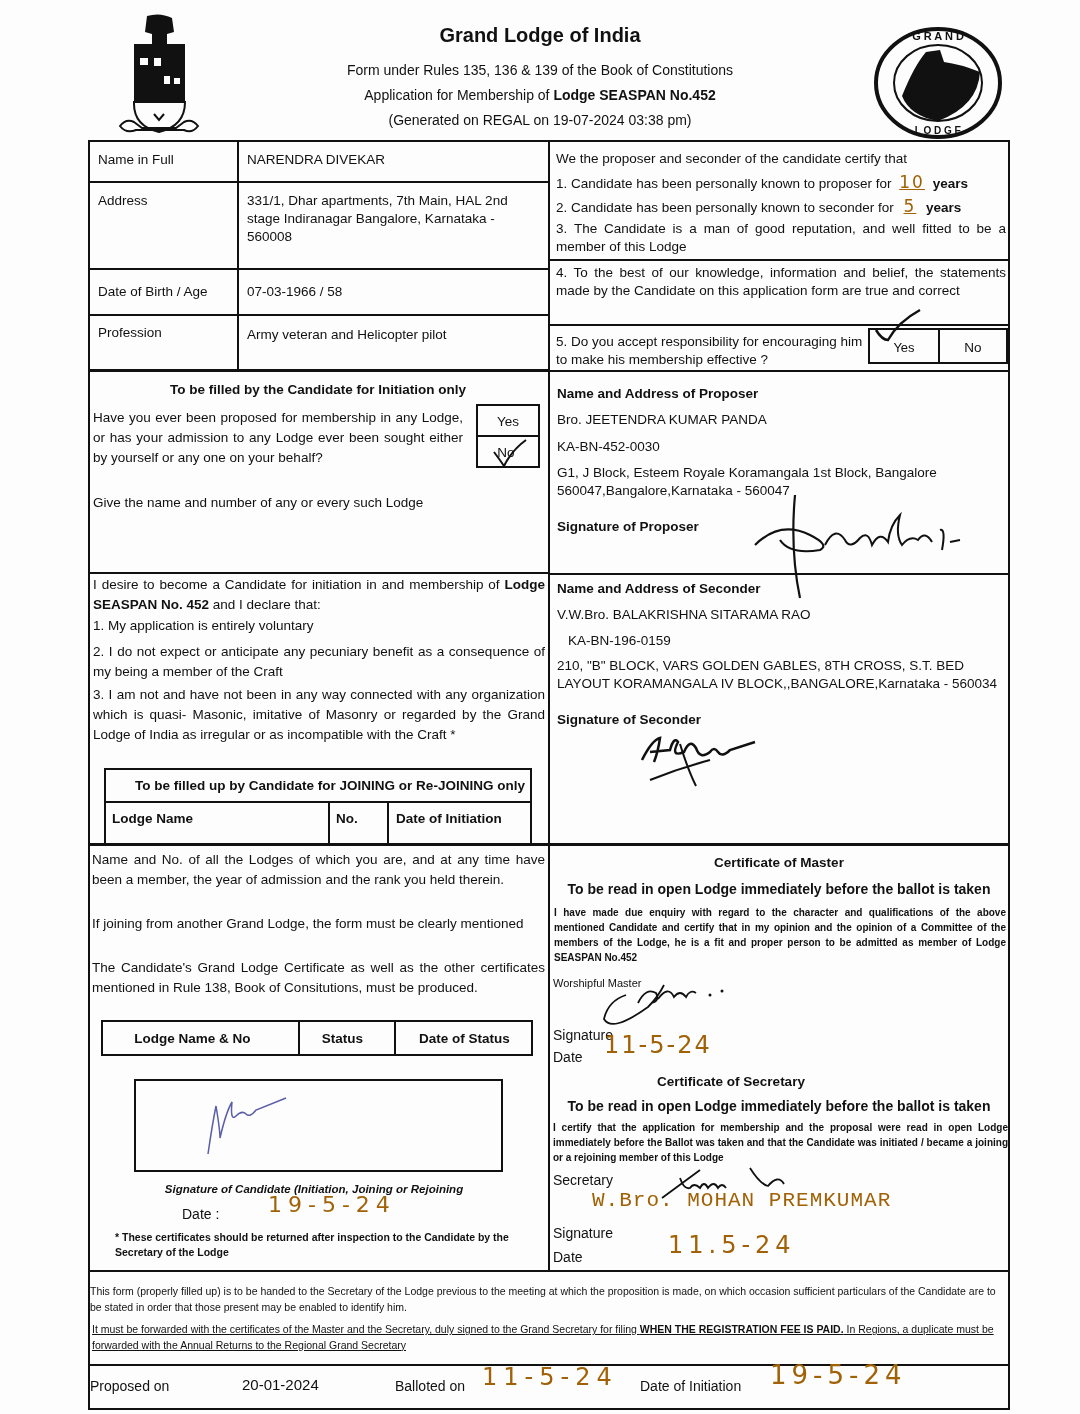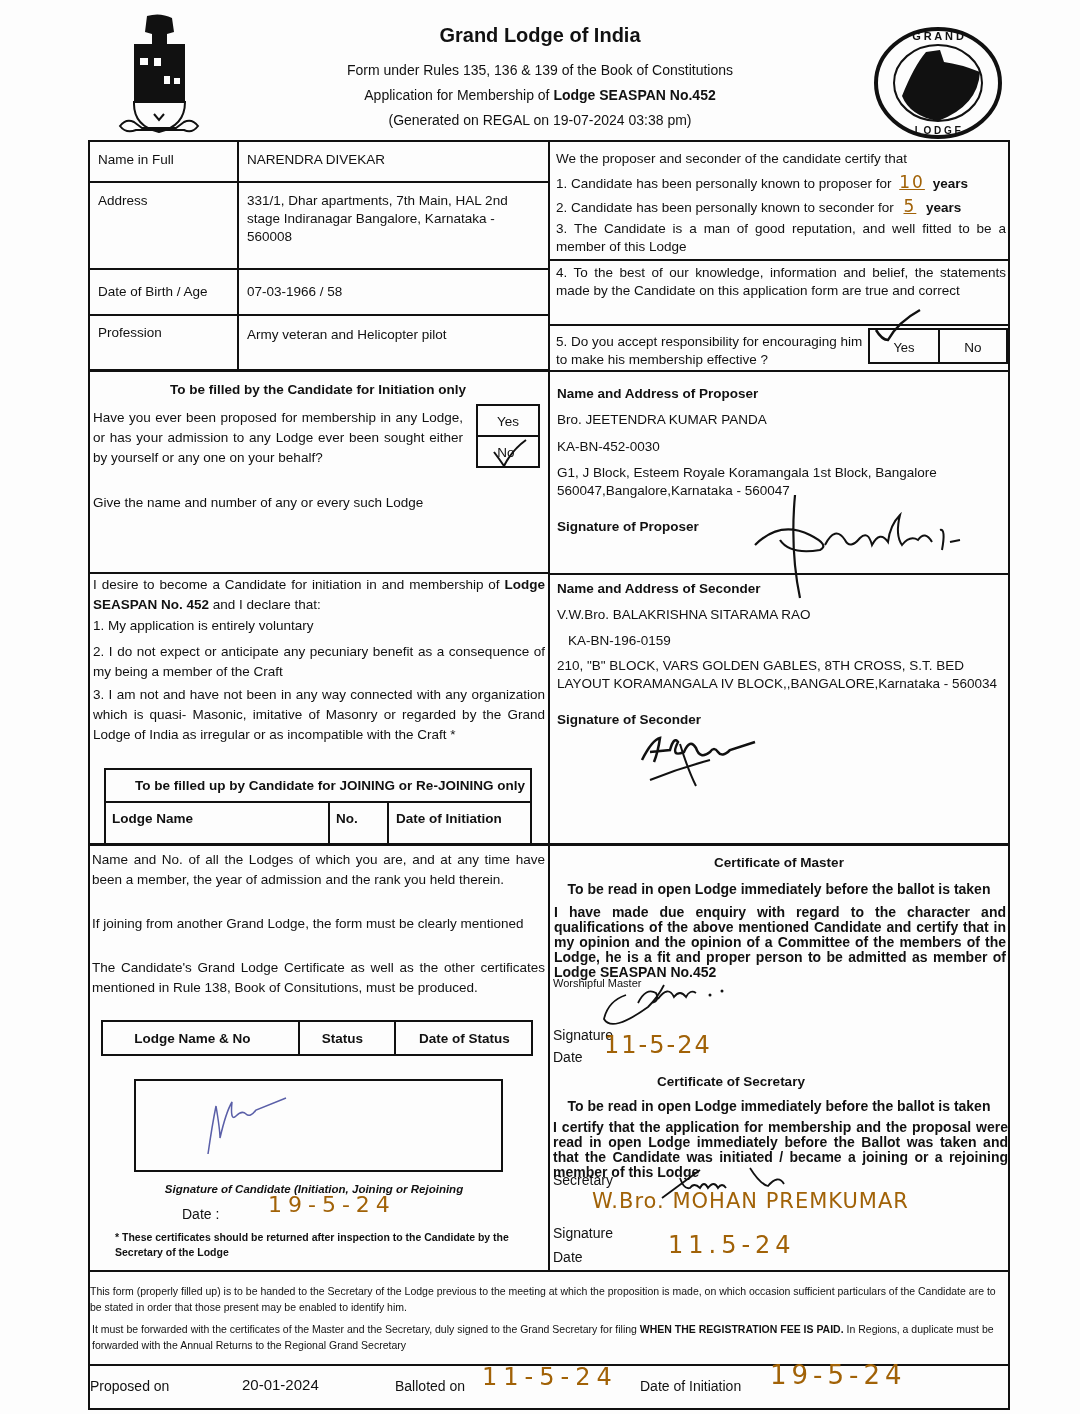--- a/index.html
+++ b/index.html
@@ -16,21 +16,21 @@
   .logo-right { left: 868px; top: 26px; width: 140px; height: 115px; }
   .frame { left: 88px; top: 140px; width: 922px; height: 1270px; border: 2px solid #111; }
   .vline { width: 2px; background: #111; }
   .hline { height: 2px; background: #111; }
   .cell { position: absolute; font-size: 13.5px; line-height: 18px; }
   .just { text-align: justify; }
   .box { position: absolute; border: 2px solid #111; }
   .centered { text-align: center; }
   .hand { font-family: "DejaVu Sans", sans-serif; font-size: 24px; letter-spacing: 2px; color: #a16207; }
   .small { font-size: 10.5px; line-height: 15.5px; }
-  .tiny { font-size: 14px; line-height: 15px; }
+  .tiny { font-size: 10px; line-height: 15px; }
   svg { overflow: visible; }
 </style>
 </head>
 <body>
 
 <div class="abs logo-left">
   <svg width="95" height="122" viewBox="0 0 95 122">
     <path d="M35 2 Q48 -2 60 4 L62 18 L55 20 L55 30 L40 30 L40 20 L33 18 Z" fill="#111"></path>
     <path d="M22 30 L73 30 L73 90 Q73 112 47 118 Q22 112 22 90 Z" fill="#111"></path>
     <path d="M22 88 L73 88 Q73 112 47 118 Q22 112 22 90 Z" fill="#fdfdfd" stroke="#111" stroke-width="2"></path>
@@ -201,28 +201,28 @@
 
 <div class="cell b centered" style="left:548px; top:1073px; width:366px;">Certificate of Secretary</div>
 <div class="cell b centered" style="left:548px; top:1097px; width:462px; font-size:14px;">To be read in open Lodge immediately before the ballot is taken</div>
 <div class="cell just tiny" style="left:553px; top:1120px; width:455px; font-weight:bold;">I certify that the application for membership and the proposal were read in open Lodge immediately before the Ballot was taken and that the Candidate was initiated / became a joining or a rejoining member of this Lodge</div>
 <div class="cell" style="left:553px; top:1171px; font-size:14px;">Secretary</div>
 <div class="abs" style="left:660px; top:1160px;">
   <svg width="160" height="40">
     <path d="M2 38 L40 10 M20 18 Q24 30 30 28 Q34 22 40 28 Q44 20 48 28 Q54 20 58 28 Q62 22 66 28 M90 8 Q100 24 108 26 Q118 14 124 24" stroke="#111" stroke-width="1.8" fill="none"></path>
   </svg>
 </div>
-<div class="cell hand" style="left:592px; top:1192px; font-size:21px; letter-spacing:1px;">W.Bro. MOHAN PREMKUMAR</div>
+<div class="cell hand" style="left:592px; top:1192px; font-size:21px; letter-spacing:1px;font-family:Liberation Mono, monospace;">W.Bro. MOHAN PREMKUMAR</div>
 <div class="cell" style="left:553px; top:1224px; font-size:14px;">Signature</div>
 <div class="cell" style="left:553px; top:1248px; font-size:14px;">Date</div>
 <div class="cell hand" style="left:668px; top:1236px; letter-spacing:5px;">11.5-24</div>
 
 <div class="abs hline" style="left:88px; width:922px; top:1270px;"></div>
 <div class="cell small" style="left:90px; top:1284px; width:918px; font-size:10.5px;">This form (properly filled up) is to be handed to the Secretary of the Lodge previous to the meeting at which the proposition is made, on which occasion sufficient particulars of the Candidate are to be stated in order that those present may be enabled to identify him.</div>
-<div class="cell small" style="left:92px; top:1322px; width:916px; font-size:10.5px;"><span>It must be forwarded with the certificates of the Master and the Secretary, duly signed to the Grand Secretary for filing </span><span class="b">WHEN THE REGISTRATION FEE IS PAID.</span><span> In Regions, a duplicate must be forwarded with the Annual Returns to the Regional Grand Secretary</span></div>
+<div class="cell small" style="left:92px; top:1322px; width:916px; font-size:10.5px;text-decoration:underline;"><span>It must be forwarded with the certificates of the Master and the Secretary, duly signed to the Grand Secretary for filing </span><span class="b">WHEN THE REGISTRATION FEE IS PAID.</span><span> In Regions, a duplicate must be forwarded with the Annual Returns to the Regional Grand Secretary</span></div>
 <div class="abs hline" style="left:88px; width:922px; top:1364px;"></div>
 
 <div class="cell" style="left:90px; top:1377px; font-size:14px;">Proposed on</div>
 <div class="cell" style="left:242px; top:1376px; font-size:15px;">20-01-2024</div>
 <div class="cell" style="left:395px; top:1377px; font-size:14px;">Balloted on</div>
 <div class="cell hand" style="left:482px; top:1368px; font-size:24px; letter-spacing:6px;">11-5-24</div>
 <div class="cell" style="left:640px; top:1377px; font-size:14px;">Date of Initiation</div>
 <div class="cell hand" style="left:770px; top:1366px; font-size:26px; letter-spacing:5px;">19-5-24</div>
 
 </body></html>

